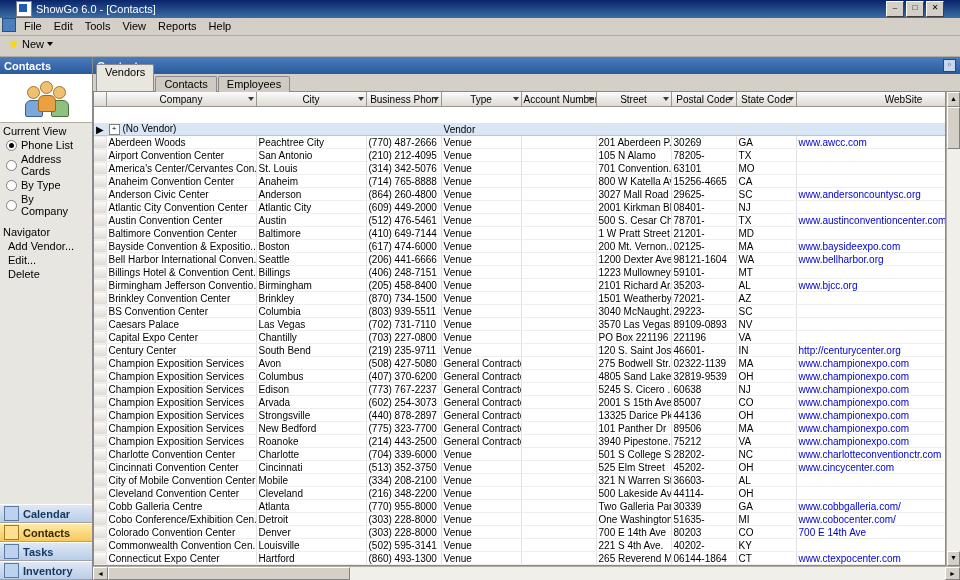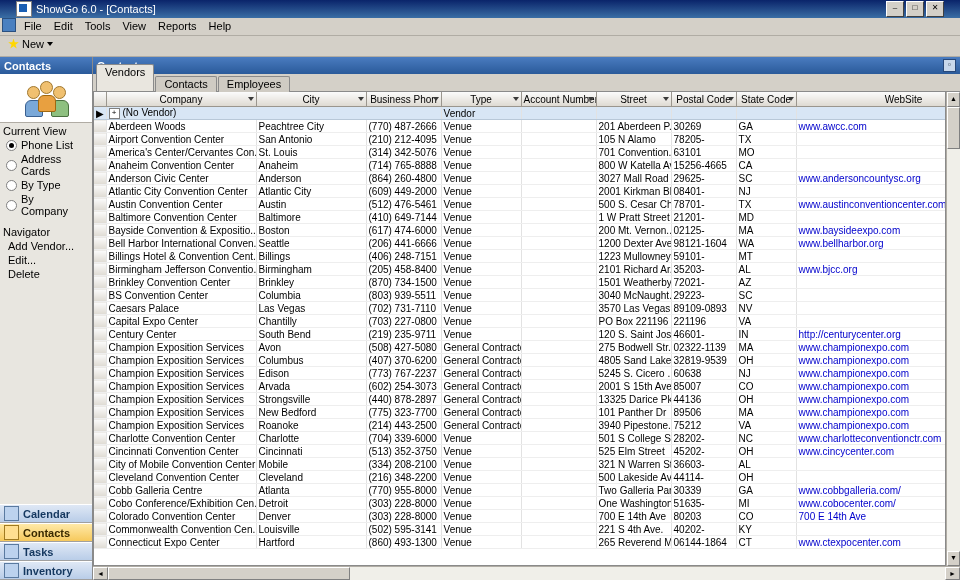--- a/index.html
+++ b/index.html
@@ -289,20 +289,21 @@
   
   .gridwrap {
     flex: 1;
     min-height: 0;
     display: flex;
     flex-direction: column;
     background: #fff;
     border: 1px solid #8a8a8a;
     border-top: none;
     overflow: hidden;
+    gap: 16px;
   }
   table.grid {
     border-collapse: collapse;
     table-layout: fixed;
     width: 100%;
     font-size: 10px;
   }
   table.grid th {
     background: linear-gradient(to bottom, #fbfbfb, #dedad2);
     border-right: 1px solid #9a968e;

